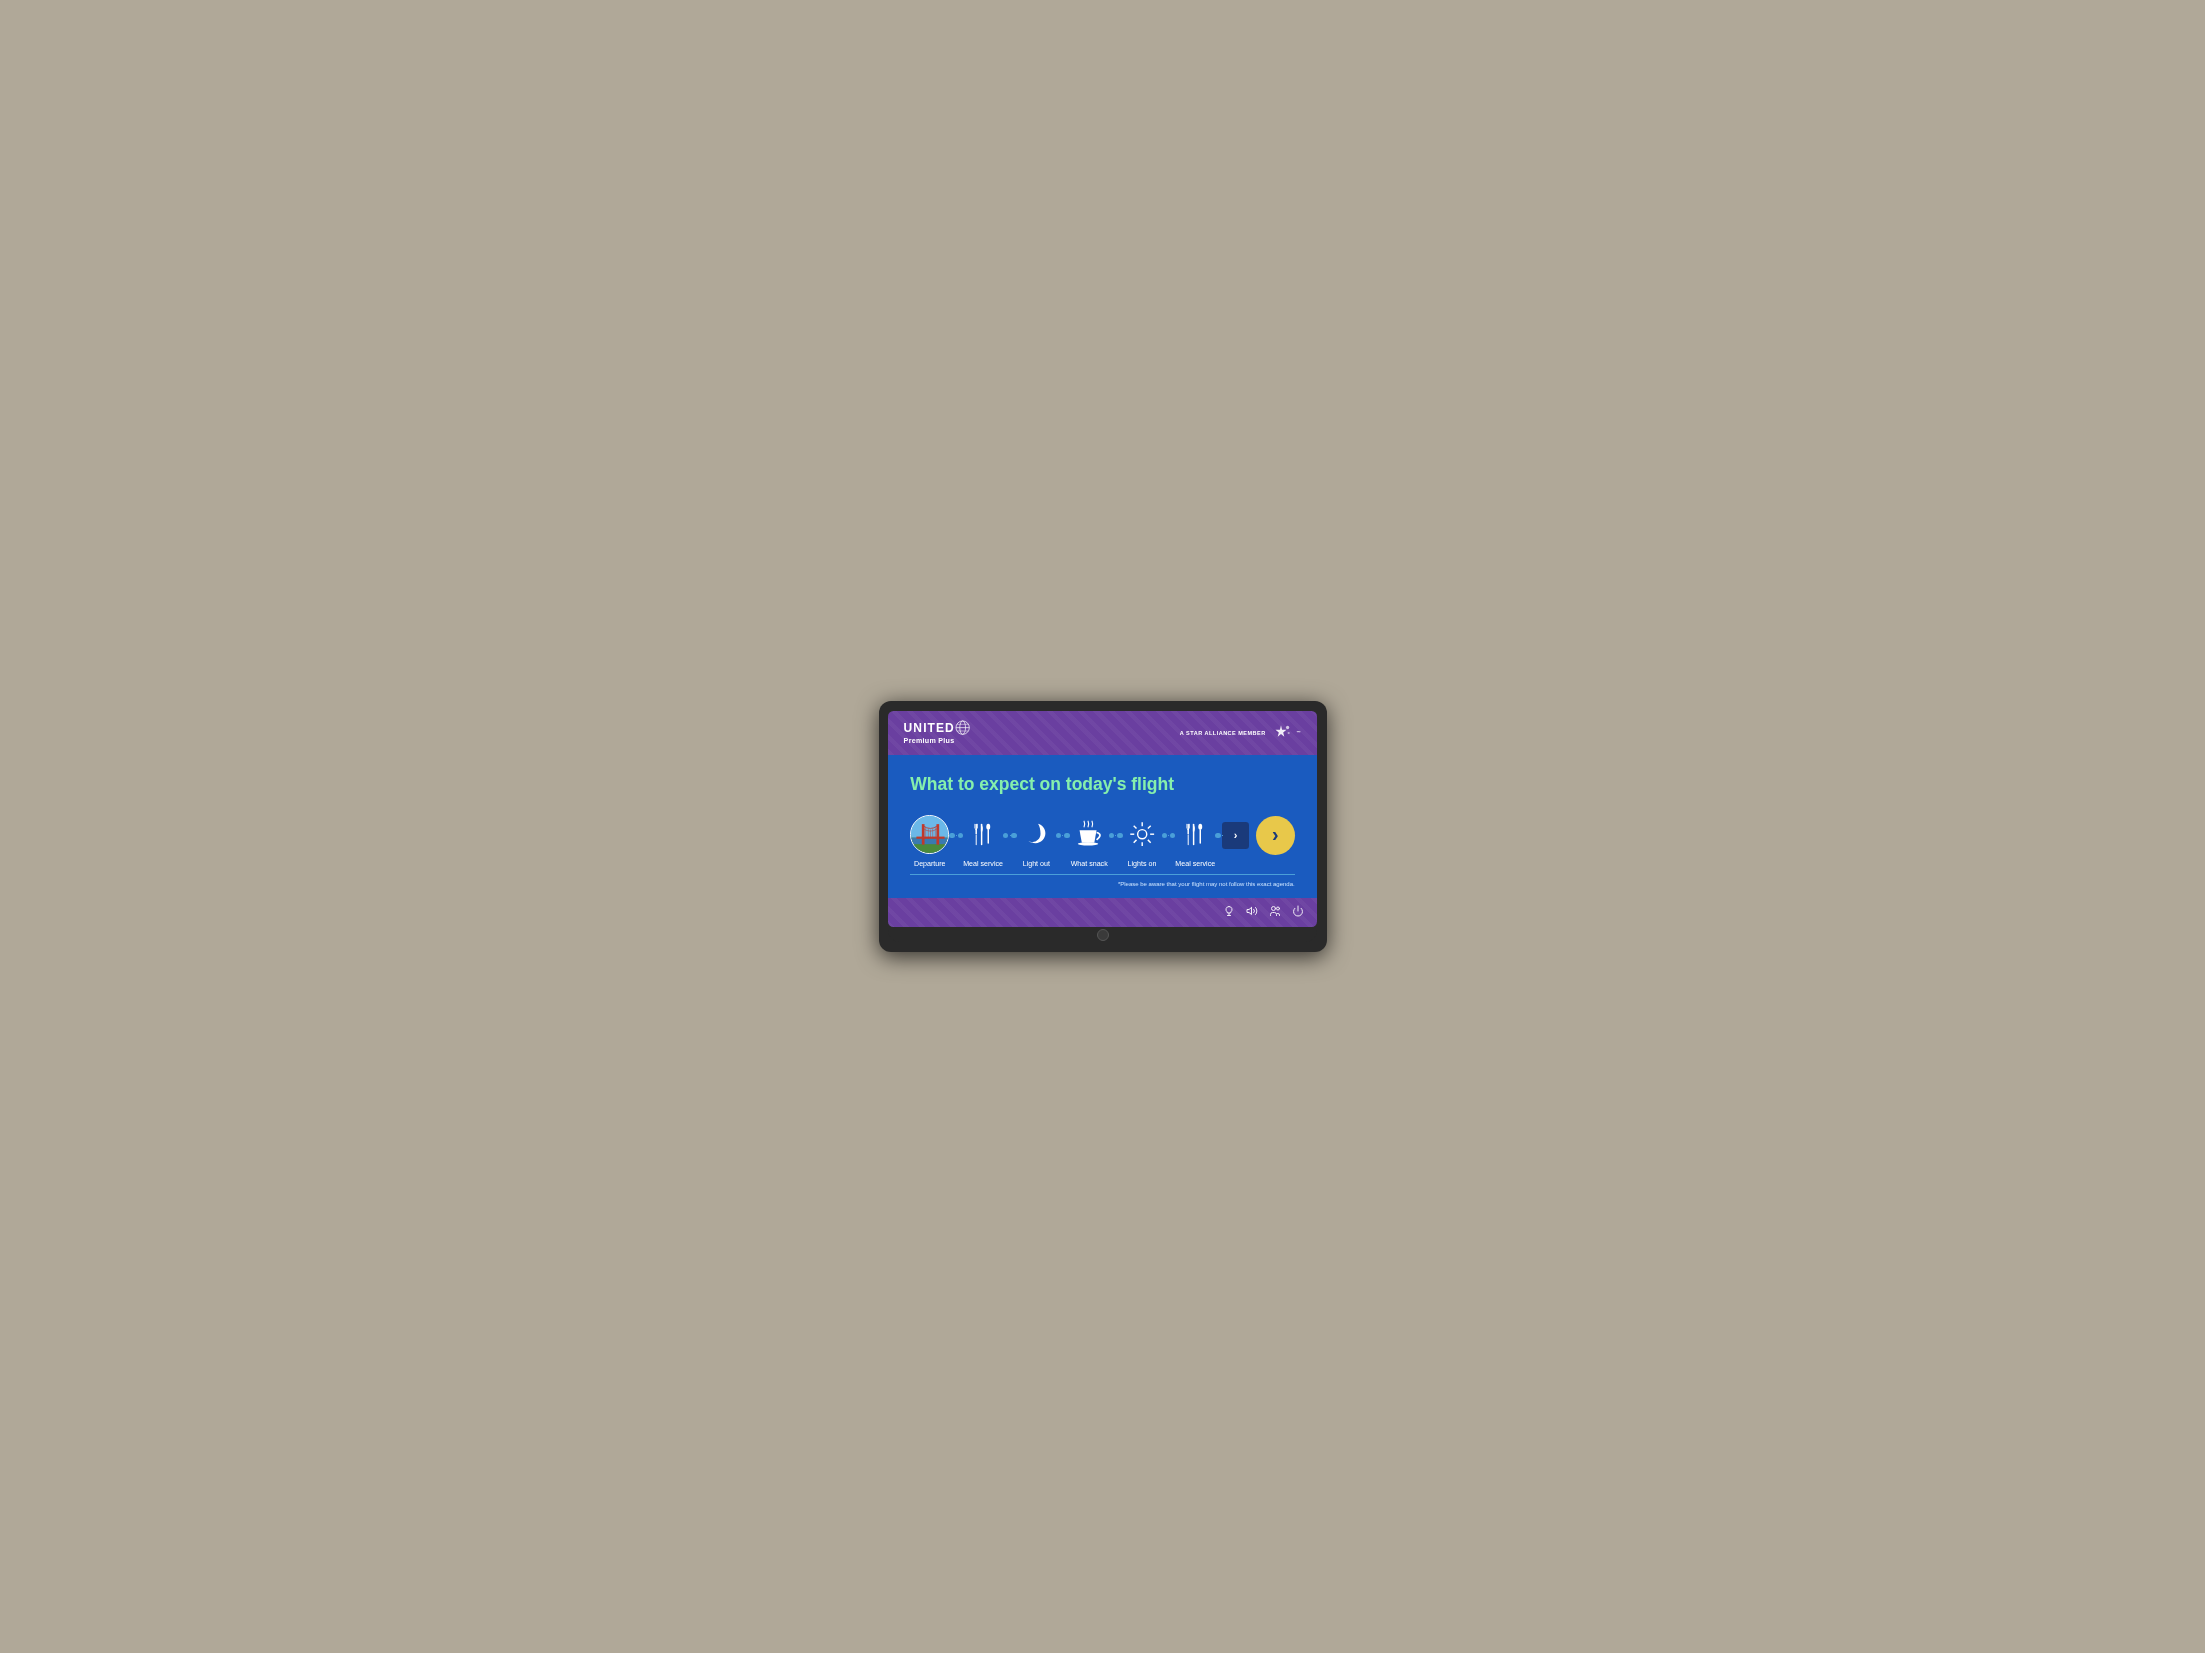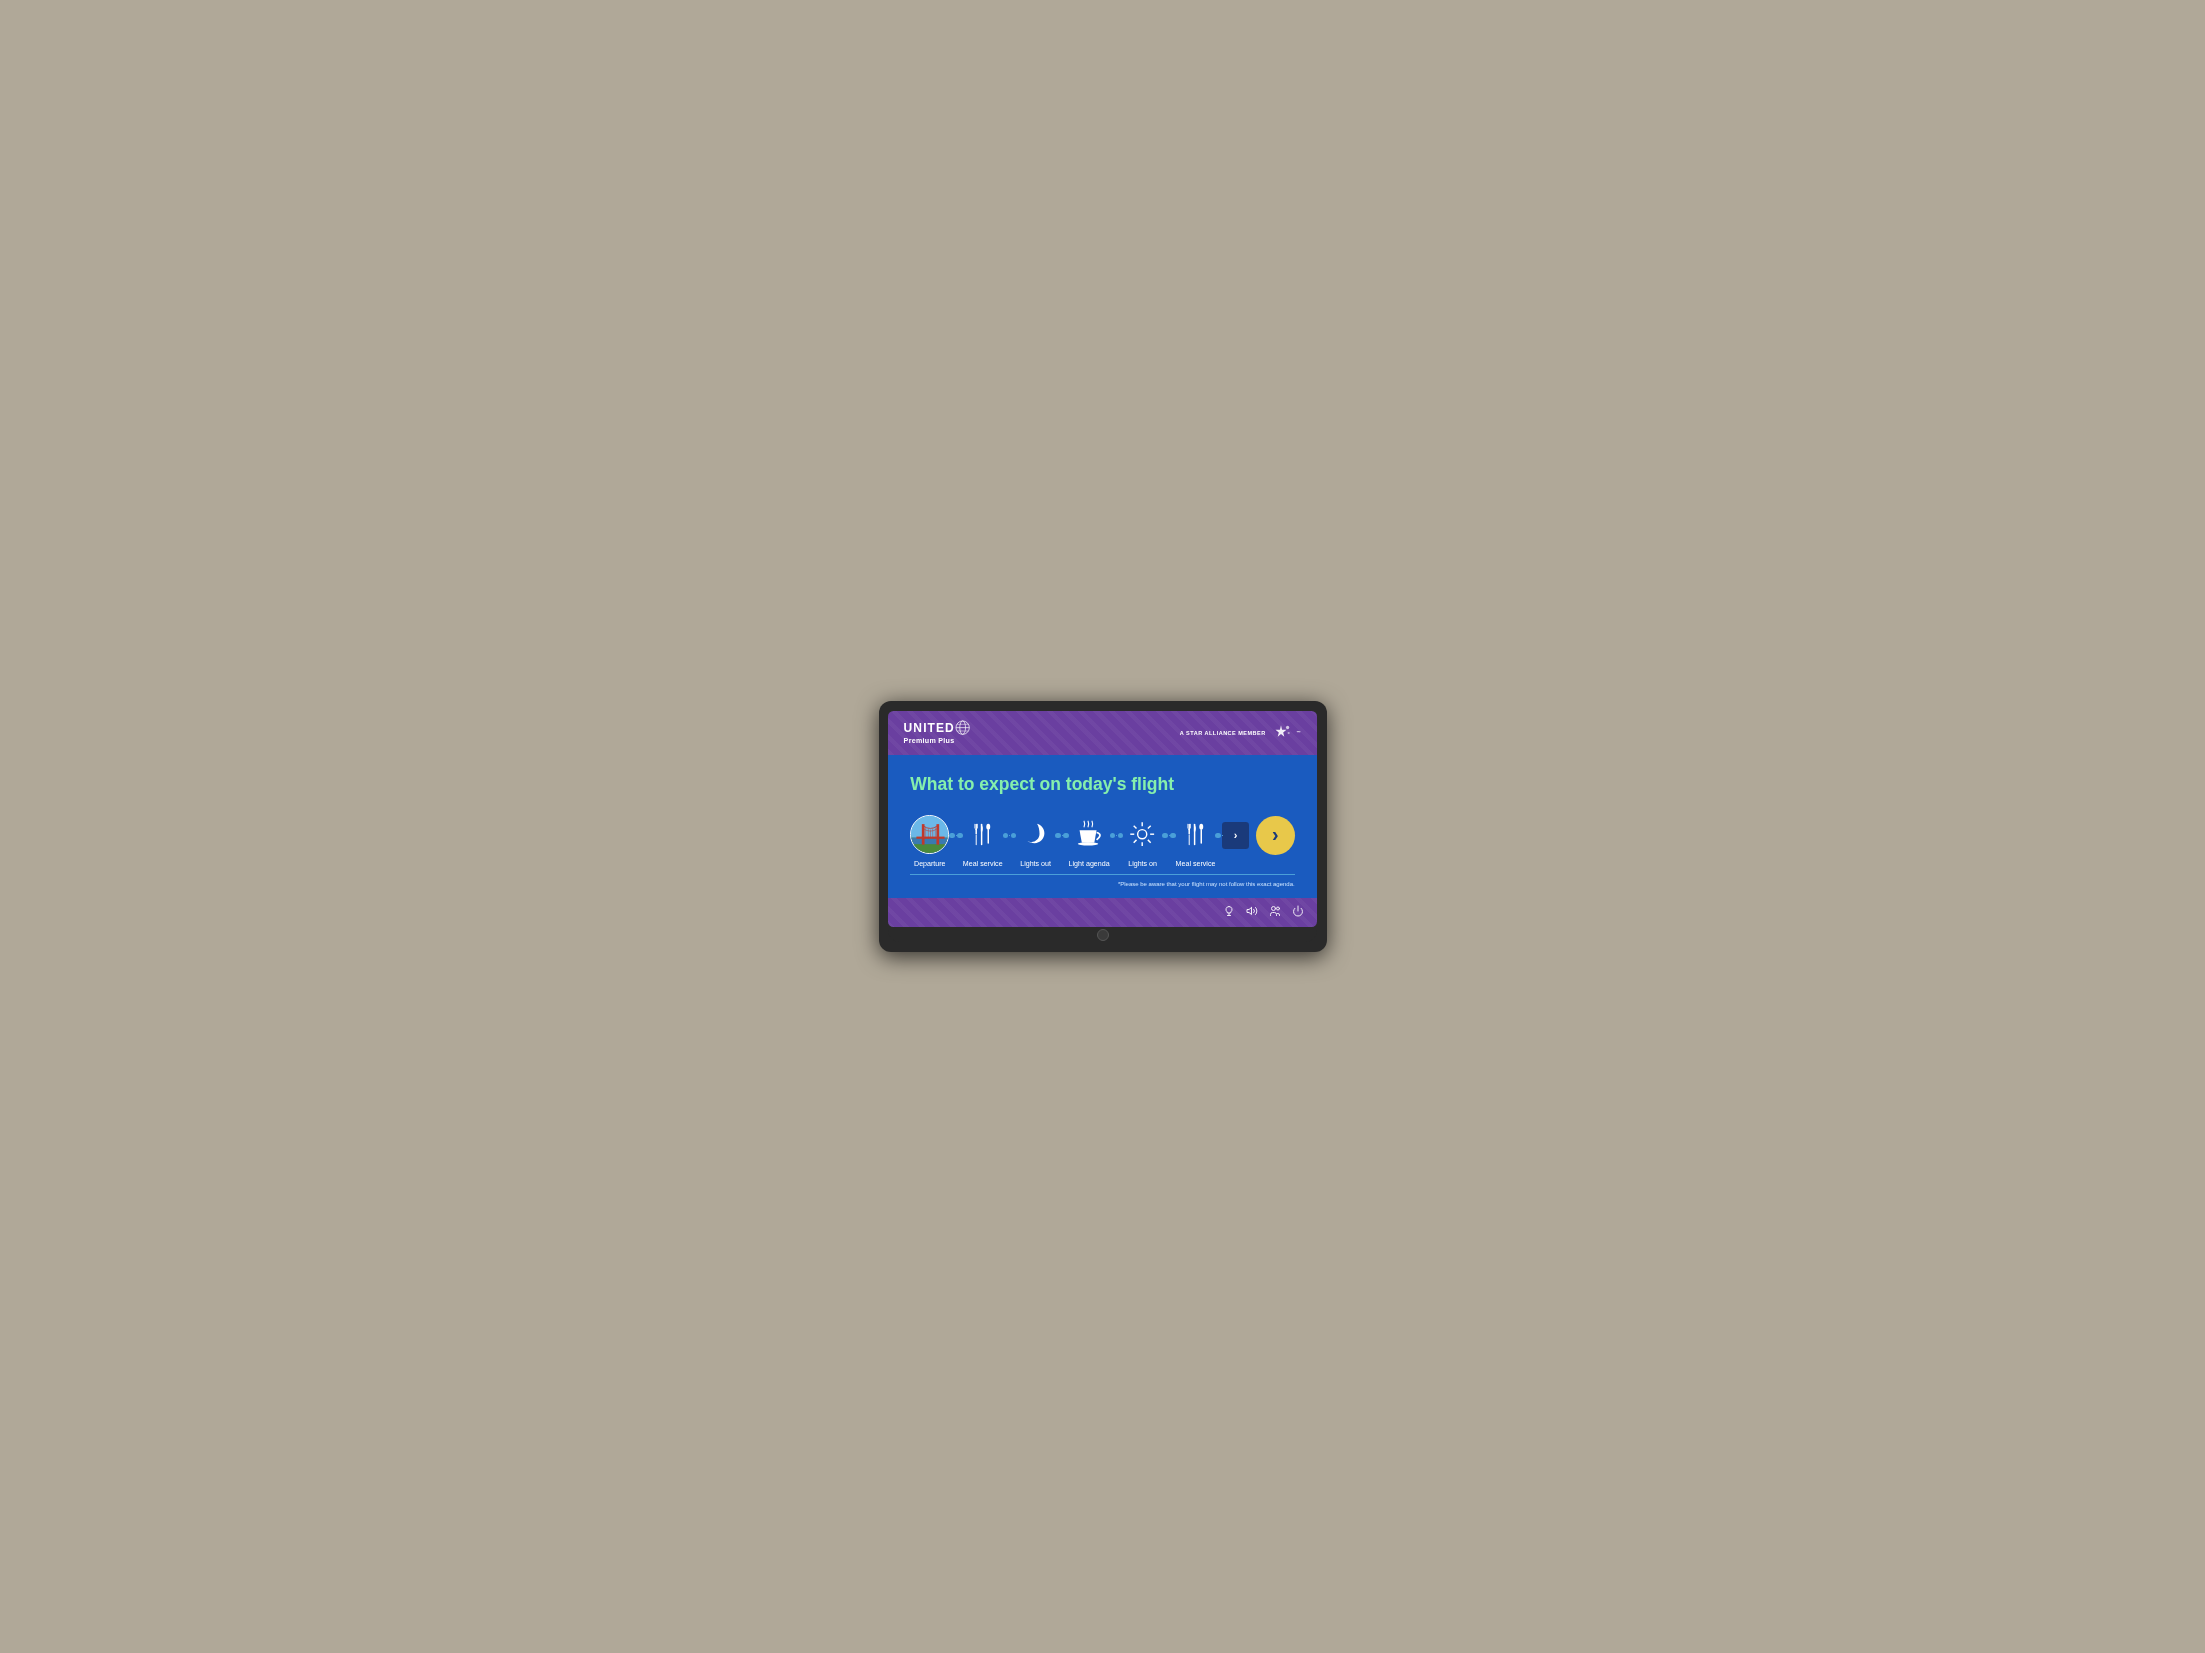--- a/index.html
+++ b/index.html
@@ -320,21 +320,21 @@
           <div class="dot"></div>
         </div>
 
         <div class="item-group">
           <div style="width:39px;height:39px;display:flex;align-items:center;justify-content:center;font-size:23px;color:white;">
 
             <svg viewBox="0 0 40 40" width="23" height="23">
               <path d="M28 20 C28 28.84 20.84 36 12 36 C9.2 36 6.6 35.2 4.4 33.8 C8.4 36.4 13.2 38 18.4 38 C28.84 38 37.4 29.44 37.4 19 C37.4 10.16 31.4 2.76 23.2 0.6 C26.4 5.6 28 12.6 28 20Z" fill="white" transform="scale(0.9) translate(2, 1)"></path>
             </svg>
           </div>
-          <div class="timeline-label">Lights out</div>
+          <div class="timeline-label">Light out</div>
         </div>
 
         <div style="flex:1;display:flex;align-items:center;gap:2.2px;margin-top:-12px;">
           <div class="dot"></div>
           <div class="connector"></div>
           <div class="dot"></div>
         </div>
 
         <div class="item-group">
           <div style="width:39px;height:39px;display:flex;align-items:center;justify-content:center;">
@@ -344,21 +344,21 @@
 
               <path d="M38 22 Q50 25 38 35" stroke="white" stroke-width="3" fill="none"></path>
 
               <ellipse cx="23" cy="42" rx="18" ry="3" fill="white"></ellipse>
 
               <path d="M16 12 Q18 6 16 2" stroke="white" stroke-width="2" fill="none" stroke-linecap="round"></path>
               <path d="M23 12 Q25 6 23 2" stroke="white" stroke-width="2" fill="none" stroke-linecap="round"></path>
               <path d="M30 12 Q32 6 30 2" stroke="white" stroke-width="2" fill="none" stroke-linecap="round"></path>
             </svg>
           </div>
-          <div class="timeline-label">Light agenda</div>
+          <div class="timeline-label">What snack</div>
         </div>
 
         <div style="flex:1;display:flex;align-items:center;gap:2.2px;margin-top:-12px;">
           <div class="dot"></div>
           <div class="connector"></div>
           <div class="dot"></div>
         </div>
 
         <div class="item-group">
           <div style="width:39px;height:39px;display:flex;align-items:center;justify-content:center;">

